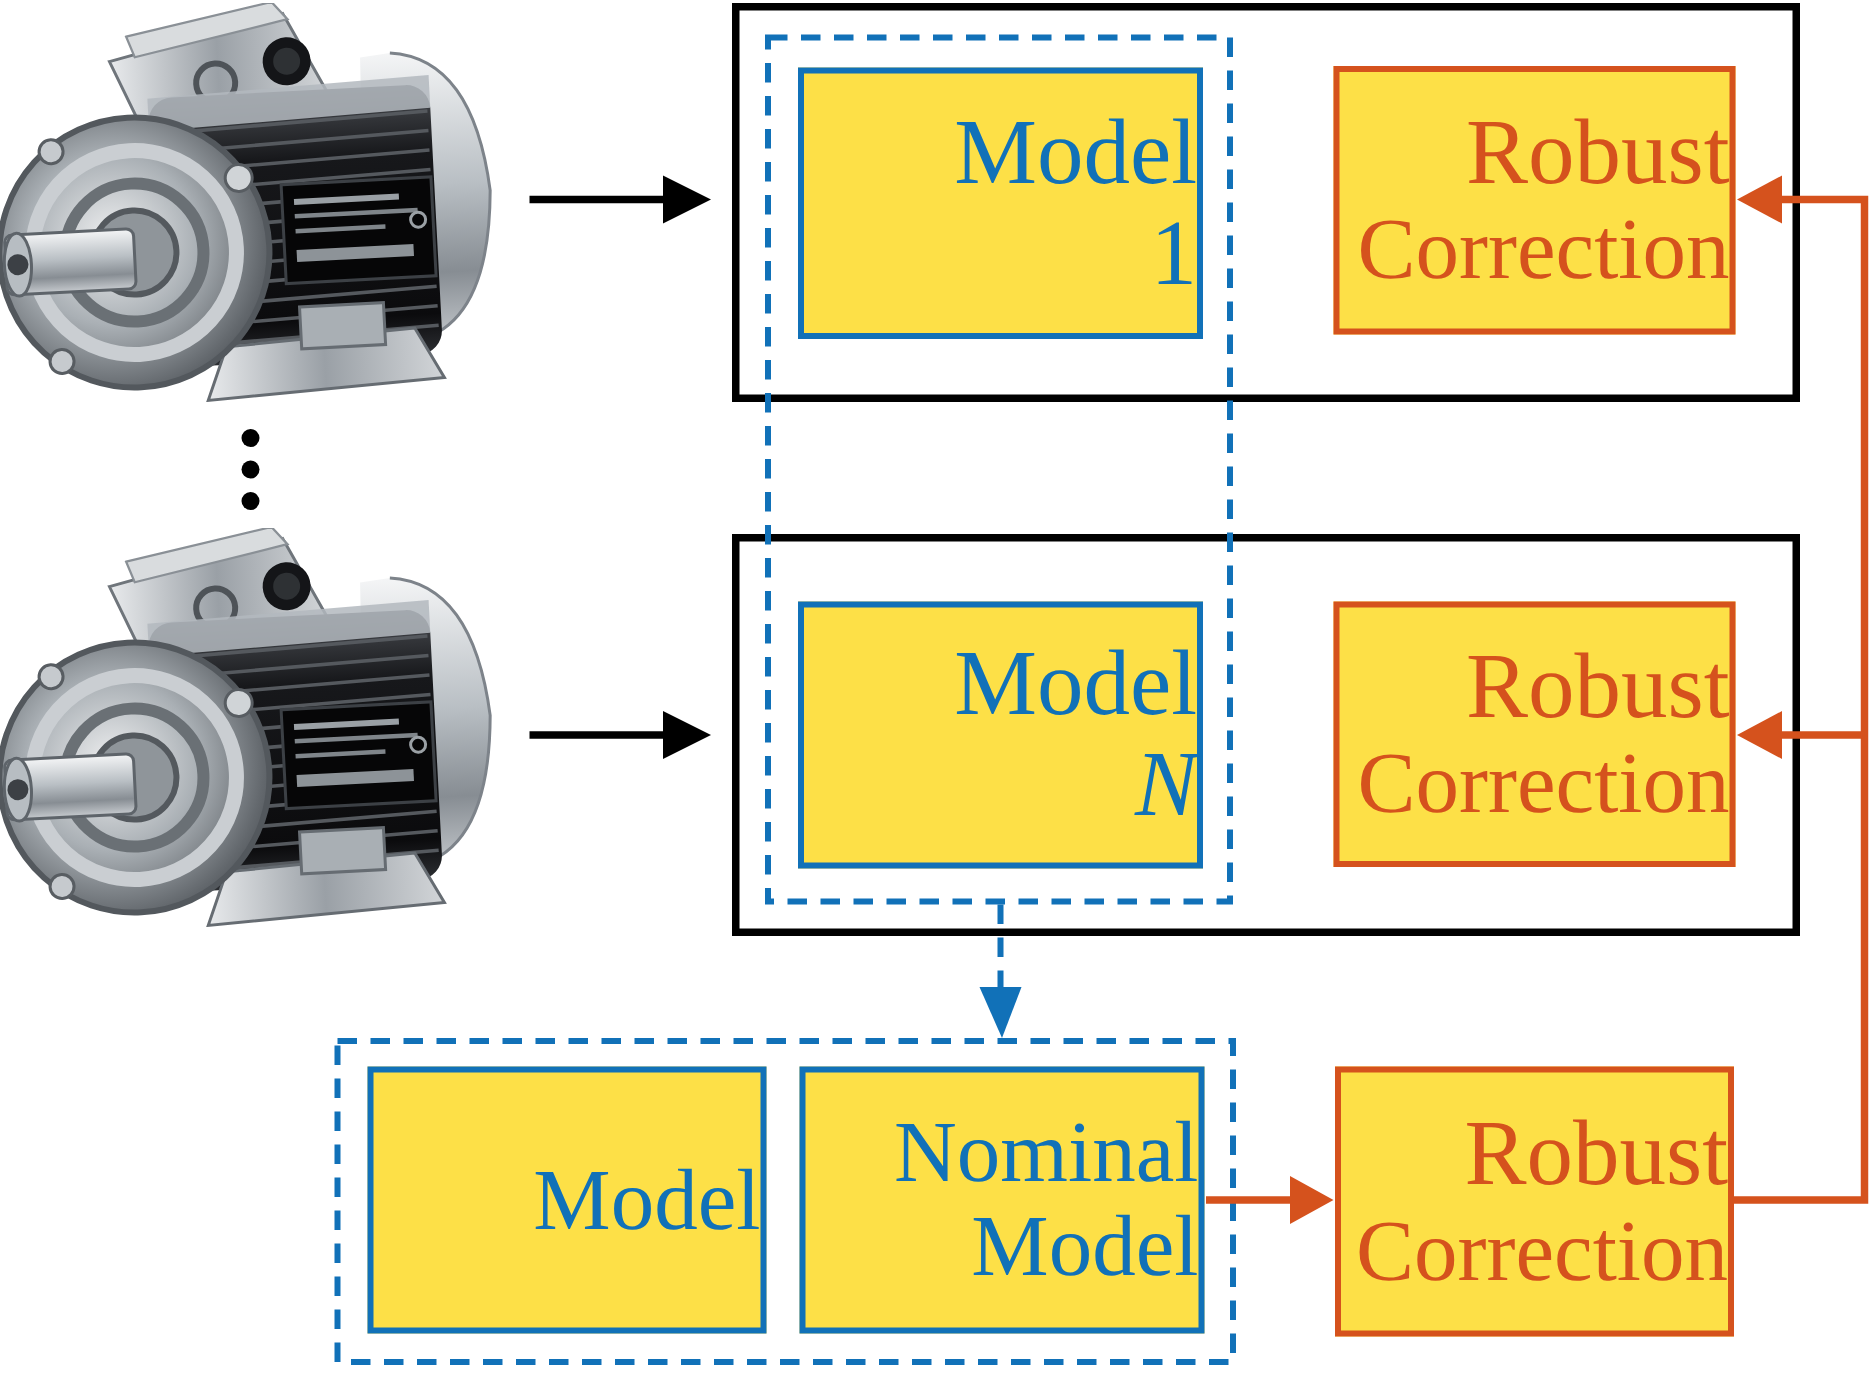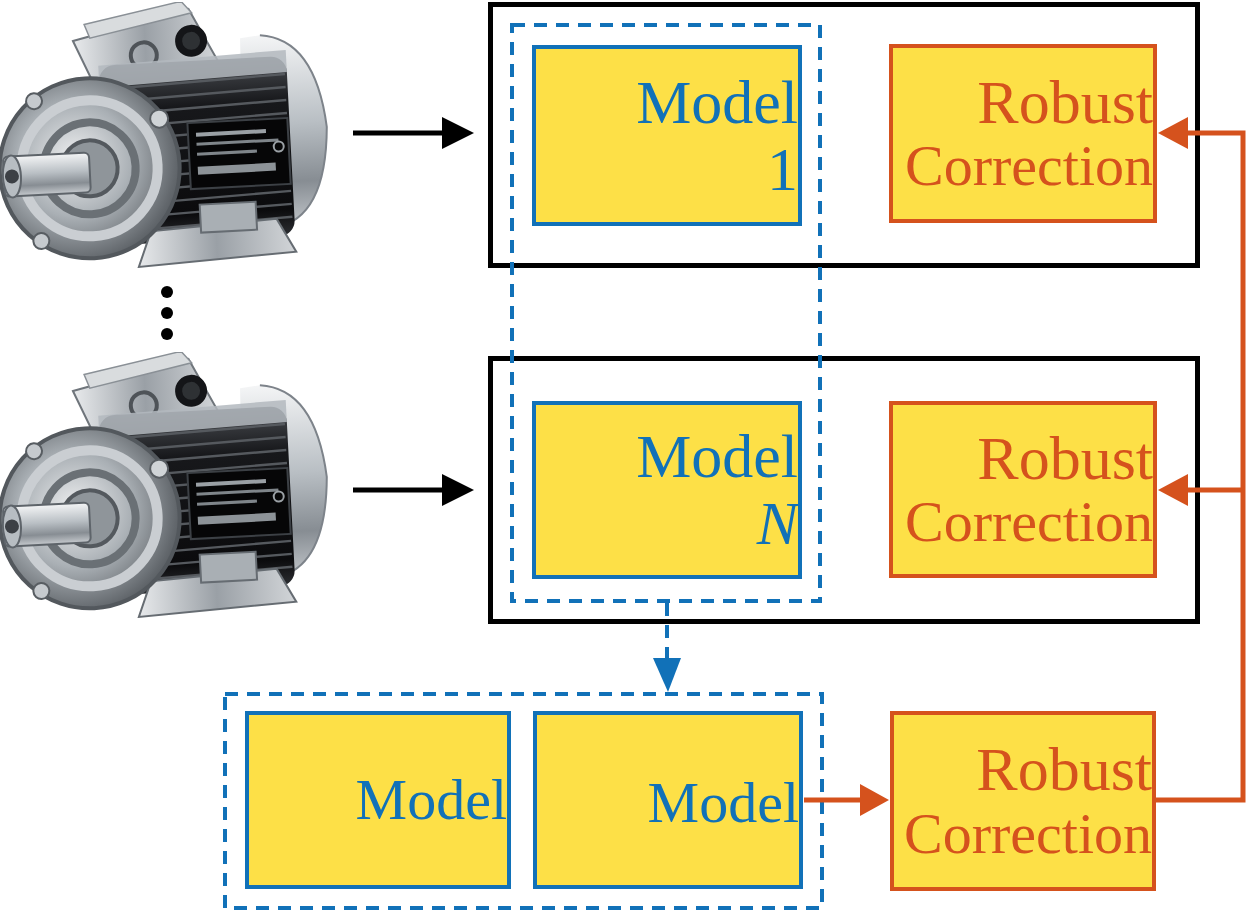--- a/index.html
+++ b/index.html
@@ -144,20 +144,21 @@
   <div class="abs solid-box orange-box" style="left:889px; top:401px; width:268px; height:177px">
     <span class="t-main">Robust</span>
     <span class="t-small line2">Correction</span>
   </div>
 
   <div class="abs solid-box blue-box" style="left:245px; top:711px; width:266px; height:178px">
     <span class="t-nom">Model</span>
   </div>
 
   <div class="abs solid-box blue-box" style="left:533px; top:711px; width:270px; height:178px">
+    <span class="t-nom">Nominal</span>
     <span class="t-nom line2">Model</span>
   </div>
 
   <div class="abs solid-box orange-box" style="left:890px; top:711px; width:266px; height:180px">
     <span class="t-main">Robust</span>
     <span class="t-small line2">Correction</span>
   </div>
 
   <svg class="overlay" width="1247" height="915">
 

